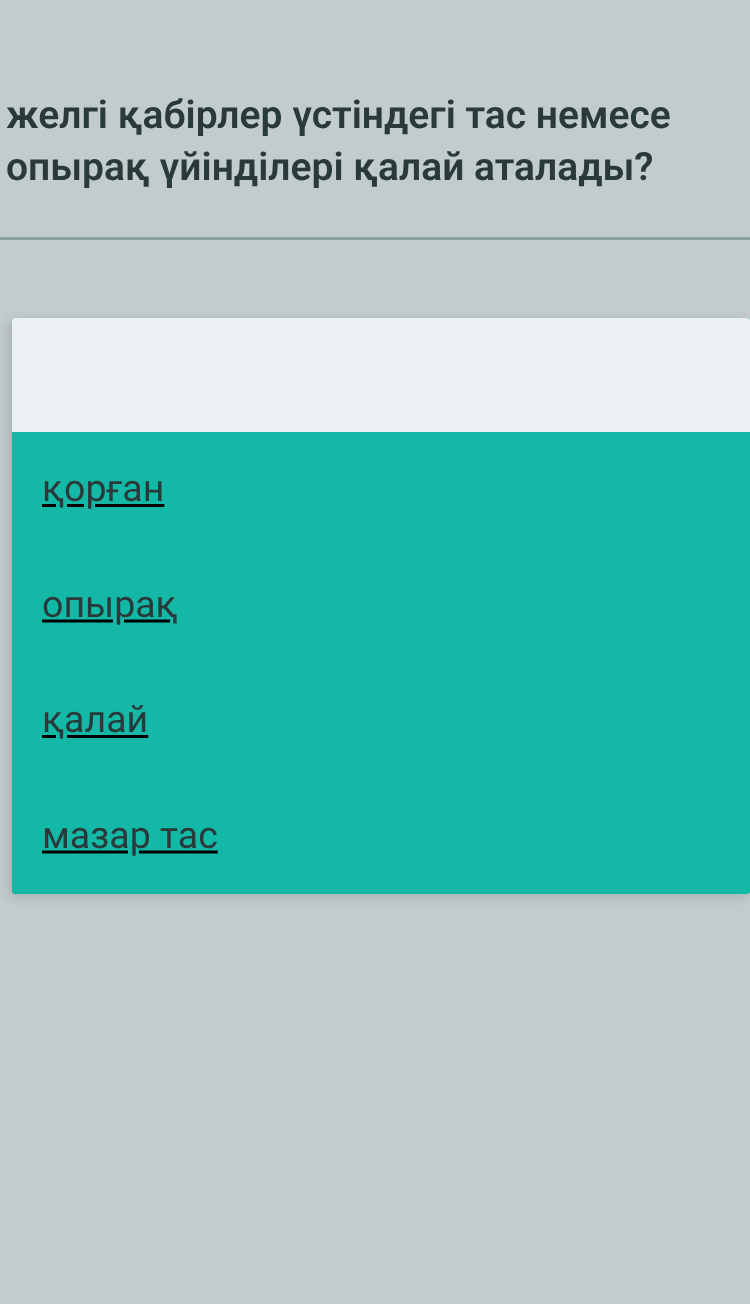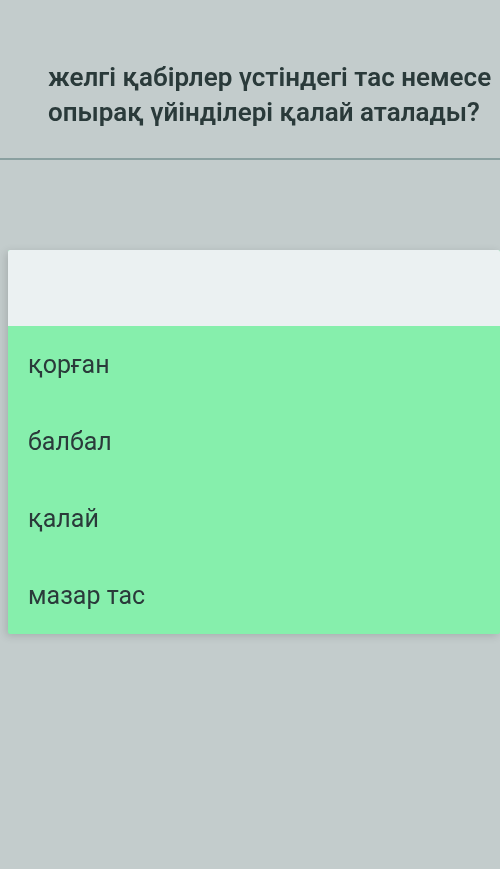--- a/index.html
+++ b/index.html
@@ -19,35 +19,35 @@
     .question-section {
       padding: 60px 0 30px 0;
     }
     
     .question-text {
       font-size: 26px;
       font-weight: 600;
       color: #2a3a3a;
       line-height: 1.35;
       padding: 0 4px;
-      margin-left: 44px;
     }
     
     .divider {
       height: 2px;
       background-color: #8aa0a0;
       margin-top: 28px;
     }
     
     .options-card {
-      background-color: #86efac;
-      margin: 60px 0 0 8px;
+      background-color: #14b8a6;
+      margin: 22px 0 0 8px;
       box-shadow: -2px 2px 8px rgba(0,0,0,0.15);
       border-radius: 2px;
       overflow: hidden;
+      text-decoration: underline;
     }
     
     .options-header {
       background-color: #ebf1f2;
       height: 76px;
     }
     
     .option-item {
       padding: 24px 20px;
       font-size: 25px;
@@ -59,16 +59,16 @@
 <body>
 
 <div class="question-section">
   <div class="question-text">желгі қабірлер үстіндегі тас немесе опырақ үйінділері қалай аталады?</div>
   <div class="divider"></div>
 </div>
 
 <div class="options-card">
   <div class="options-header"></div>
   <div class="option-item">қорған</div>
-  <div class="option-item">балбал</div>
+  <div class="option-item">опырақ</div>
   <div class="option-item">қалай</div>
   <div class="option-item">мазар тас</div>
 </div>
 
 </body></html>

